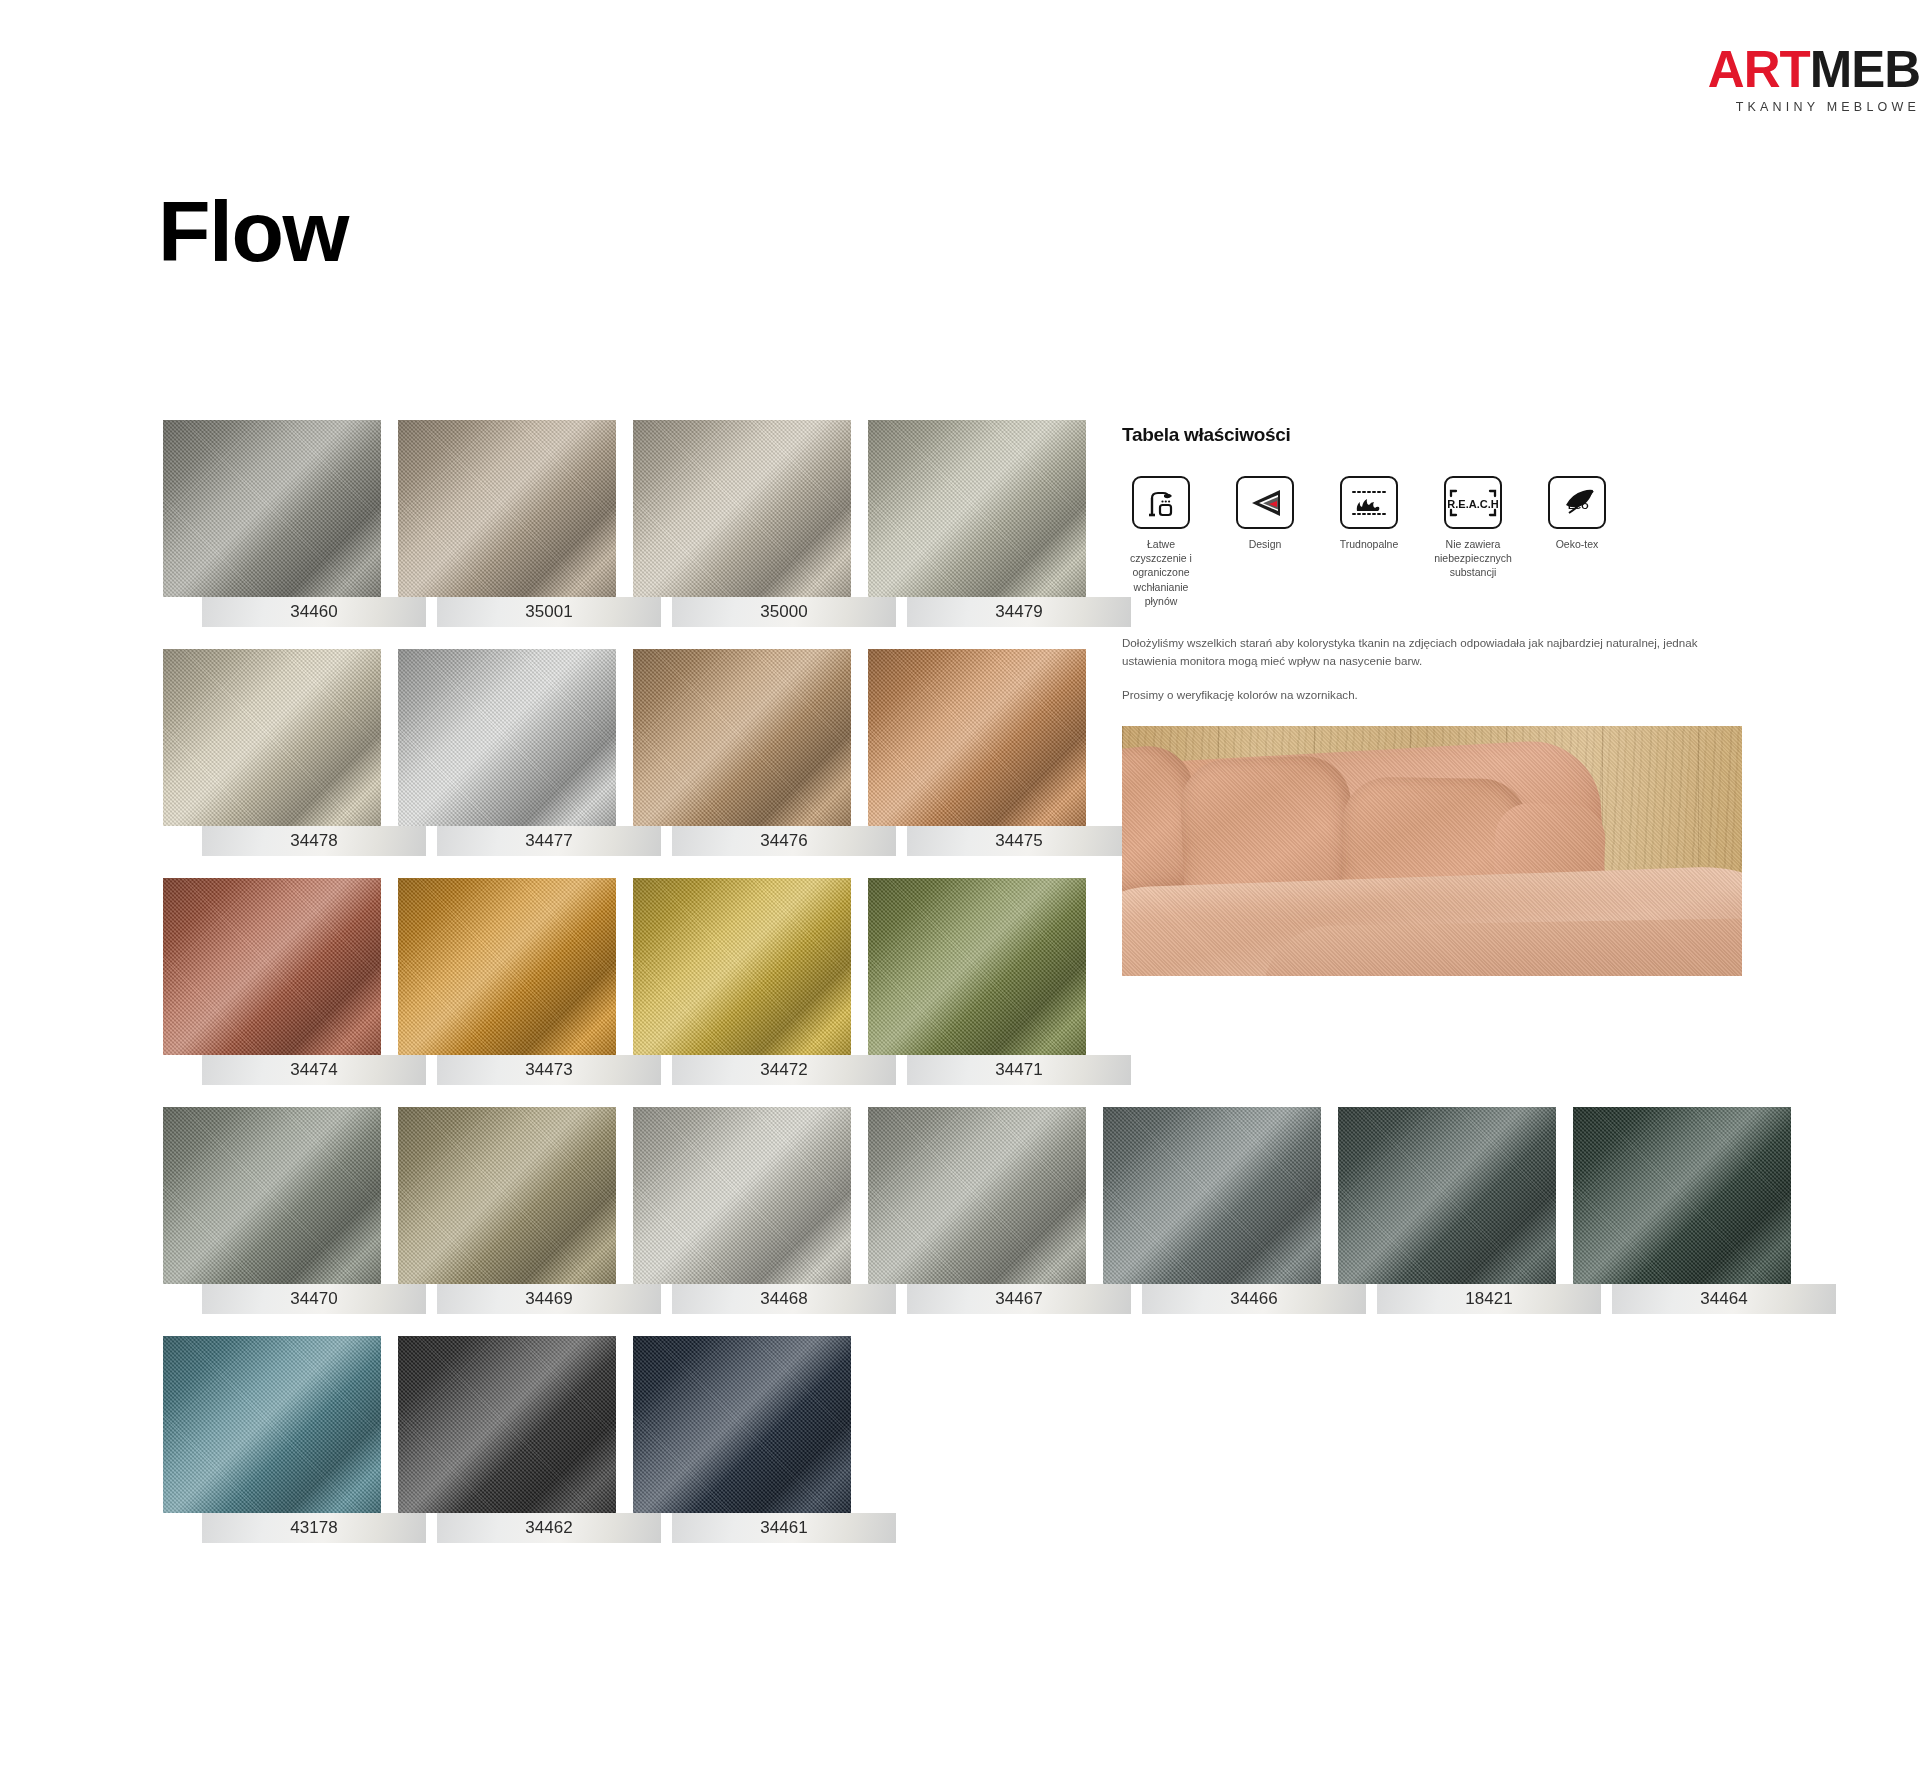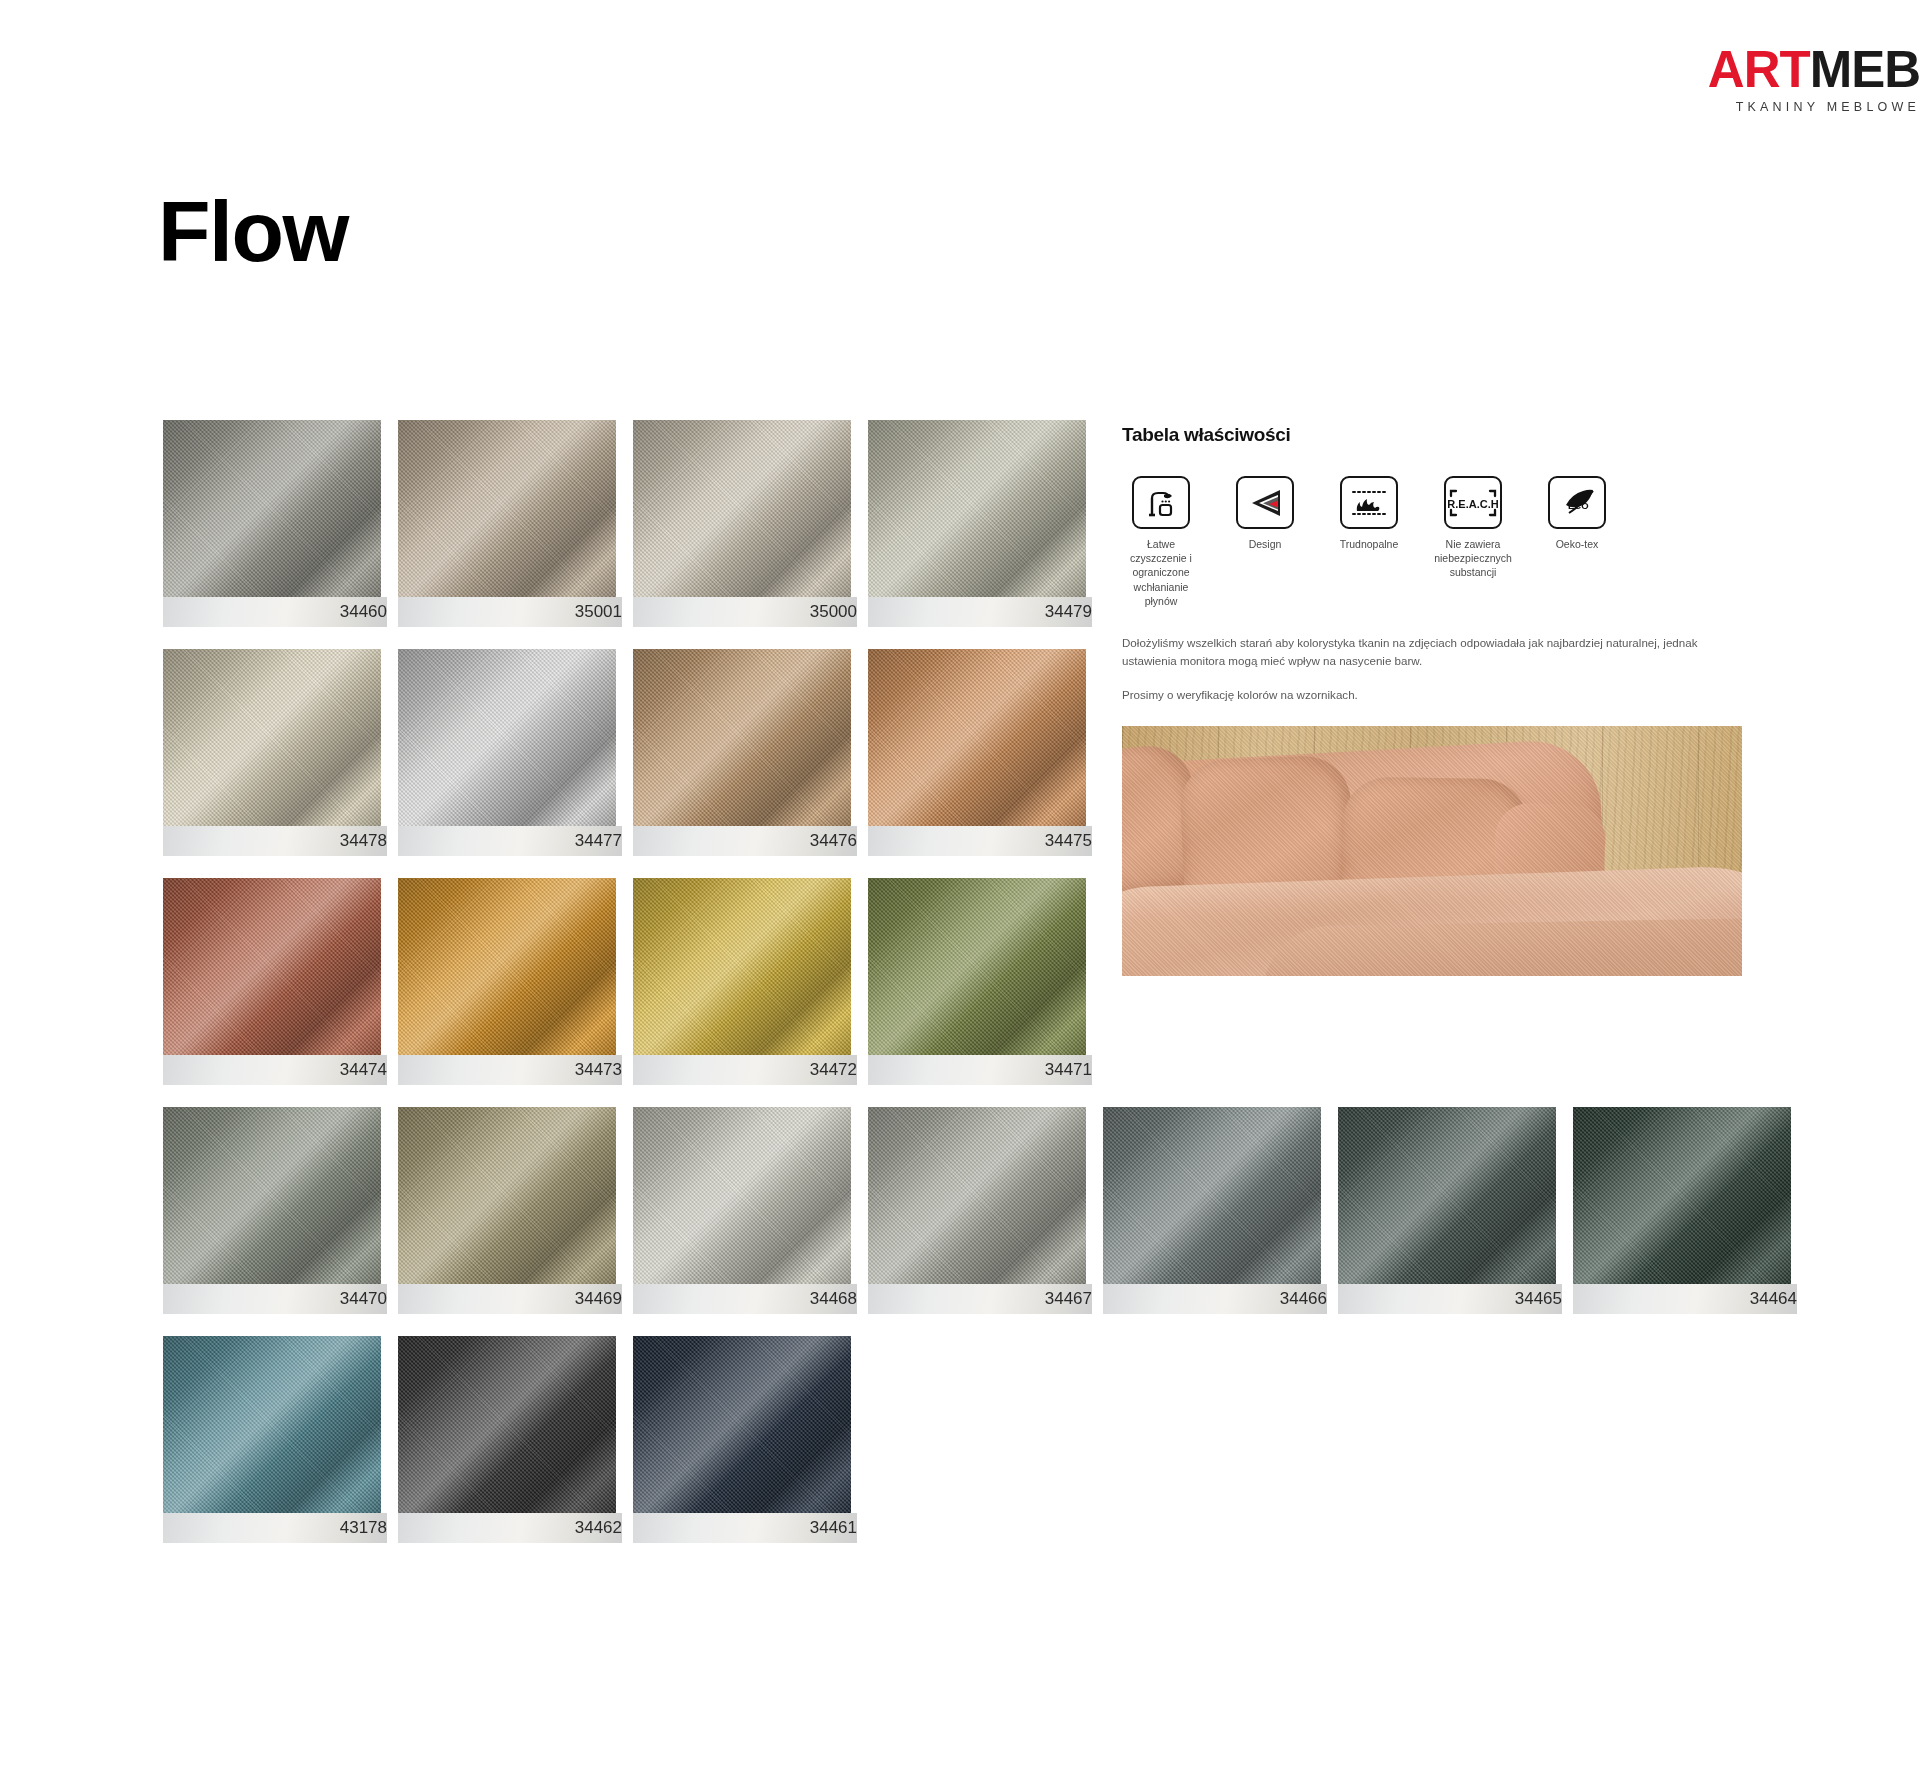--- a/index.html
+++ b/index.html
@@ -85,25 +85,26 @@
       rgba(255,255,255,.30) 47%,
       rgba(0,0,0,.10) 60%,
       rgba(0,0,0,.30) 76%,
       rgba(255,255,255,.10) 88%,
       rgba(0,0,0,.22) 100%);
   }
   .swatch-label {
     width: 224px;
     height: 30px;
     line-height: 30px;
-    text-align: right;
+    text-align: center;
     font-size: 17px;
     color: #2b2b2b;
     position: relative;
     overflow: hidden;
+    margin-left: 39px;
   }
   .swatch-label .label-bg {
     position: absolute; inset: 0;
     background: linear-gradient(100deg, #d9dadb 0%, #eceded 28%, #f3f2ef 55%, #e3e2dd 78%, #cfd0d0 100%);
   }
   .swatch-label .label-txt { position: relative; z-index: 2; }
 
   
   .right-col {
     position: absolute;
@@ -371,21 +372,21 @@
           <div class="fabric-weave"></div>
           <div class="fabric-fold"></div>
         </div>
         <div class="swatch-label"><span class="label-bg"></span><span class="label-txt">34466</span></div>
       </div>
       <div class="swatch">
         <div class="swatch-img" style="background: rgb(68, 84, 79);">
           <div class="fabric-weave"></div>
           <div class="fabric-fold"></div>
         </div>
-        <div class="swatch-label"><span class="label-bg"></span><span class="label-txt">34465</span></div>
+        <div class="swatch-label"><span class="label-bg"></span><span class="label-txt">18421</span></div>
       </div>
       <div class="swatch">
         <div class="swatch-img" style="background: rgb(47, 68, 58);">
           <div class="fabric-weave"></div>
           <div class="fabric-fold"></div>
         </div>
         <div class="swatch-label"><span class="label-bg"></span><span class="label-txt">34464</span></div>
       </div>
     </div>
     <div class="swatch-row">

